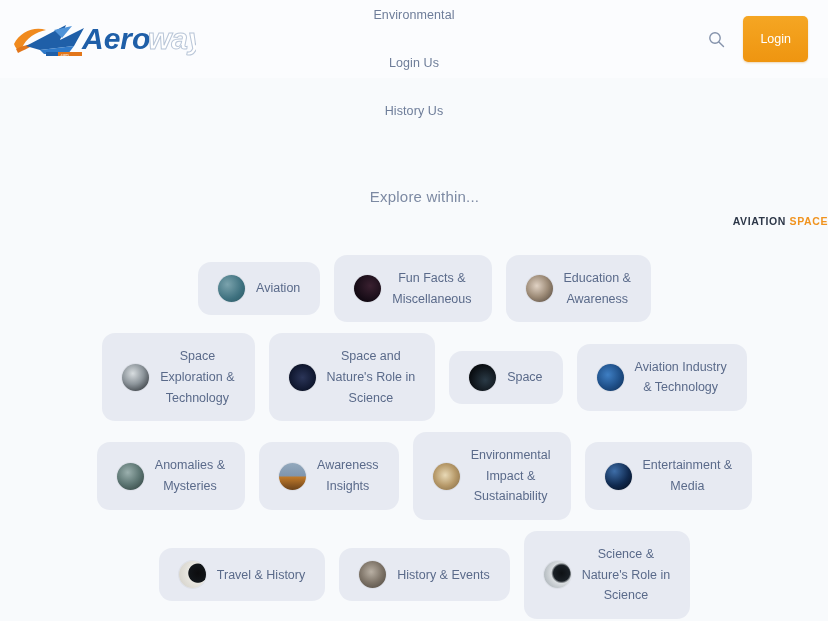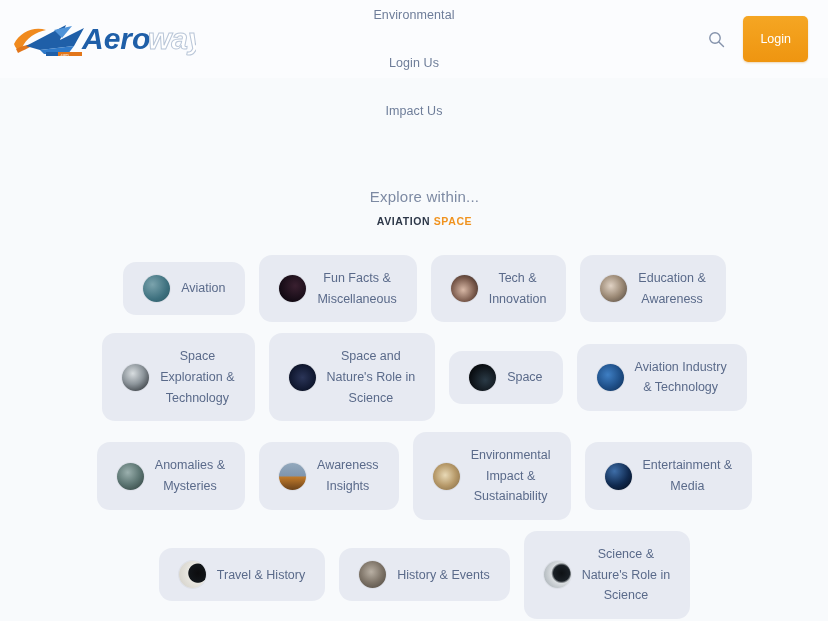--- a/index.html
+++ b/index.html
@@ -93,21 +93,21 @@
   }
 
   .explore-title {
     text-align: center;
     font-size: 15px;
     color: #7d8aa3;
     letter-spacing: .2px;
   }
 
   .explore-sub {
-    text-align: center;
+    text-align: right;
     margin-top: 10px;
     font-size: 10.5px;
     font-weight: bold;
     letter-spacing: .6px;
   }
   .explore-sub .aviation { color: #2d3748; }
   .explore-sub .space { color: #f0931f; }
 
   
   .rows { margin-top: 28px; }
@@ -189,21 +189,21 @@
       <text x="72" y="33" font-family="Liberation Sans, sans-serif" font-size="30" font-weight="bold" font-style="italic" fill="#1f5fa8">Aero</text>
 
       <text x="138" y="33" font-family="Liberation Sans, sans-serif" font-size="30" font-weight="bold" font-style="italic" fill="#ffffff" stroke="#b9c6d8" stroke-width="1">way</text>
     </svg>
   </div>
 
   <div class="nav">
     <div class="nav-item active">Home</div>
     <div class="nav-item">Environmental</div>
     <div class="nav-item">Login Us</div>
-    <div class="nav-item">Impact Us</div>
+    <div class="nav-item">History Us</div>
   </div>
 
   <div class="header-right">
     <button class="search-btn">
       <svg width="17" height="17" viewBox="0 0 17 17">
         <circle cx="7" cy="7" r="5.2" fill="none" stroke="#8492ab" stroke-width="1.4"></circle>
         <line x1="10.9" y1="10.9" x2="15.5" y2="15.5" stroke="#8492ab" stroke-width="1.4" stroke-linecap="round"></line>
       </svg>
     </button>
     <button class="login-btn">Login</button>
@@ -224,25 +224,20 @@
         <div class="card">
           <div class="card-thumb t-aviation"></div>
           <div class="card-label">Aviation</div>
         </div>
         <div class="card">
           <div class="card-thumb t-funfacts"></div>
           <div class="card-label">Fun Facts &amp;
 Miscellaneous</div>
         </div>
         <div class="card">
-          <div class="card-thumb t-tech"></div>
-          <div class="card-label">Tech &amp;
-Innovation</div>
-        </div>
-        <div class="card">
           <div class="card-thumb t-education"></div>
           <div class="card-label">Education &amp;
 Awareness</div>
         </div>
       </div>
       <div class="row">
         <div class="card">
           <div class="card-thumb t-spaceexp"></div>
           <div class="card-label">Space
 Exploration &amp;

